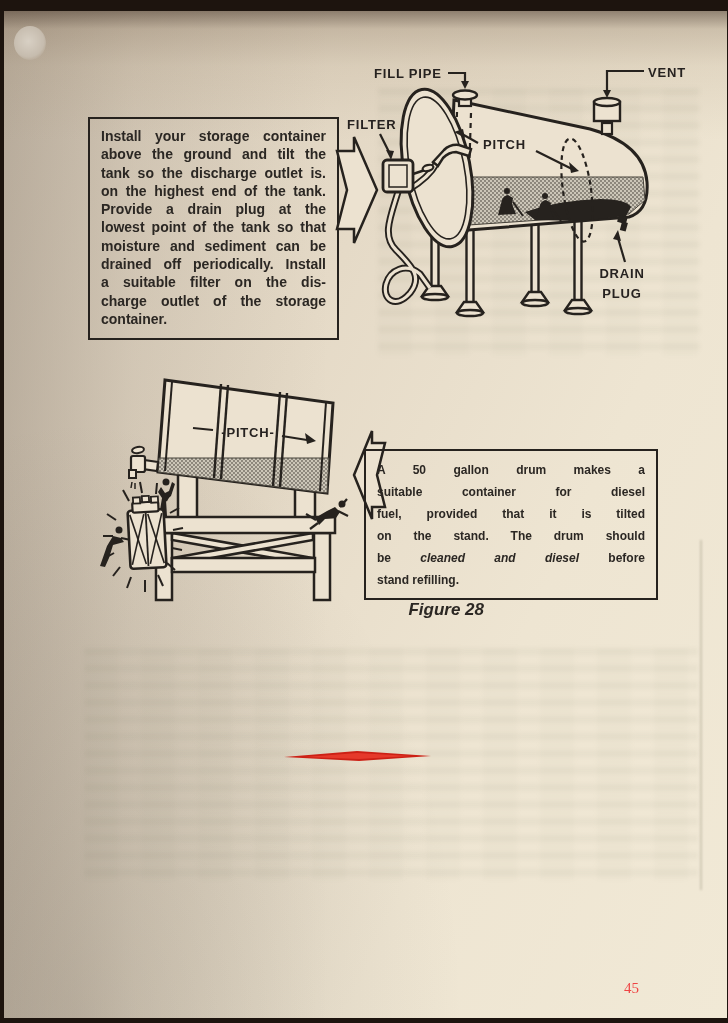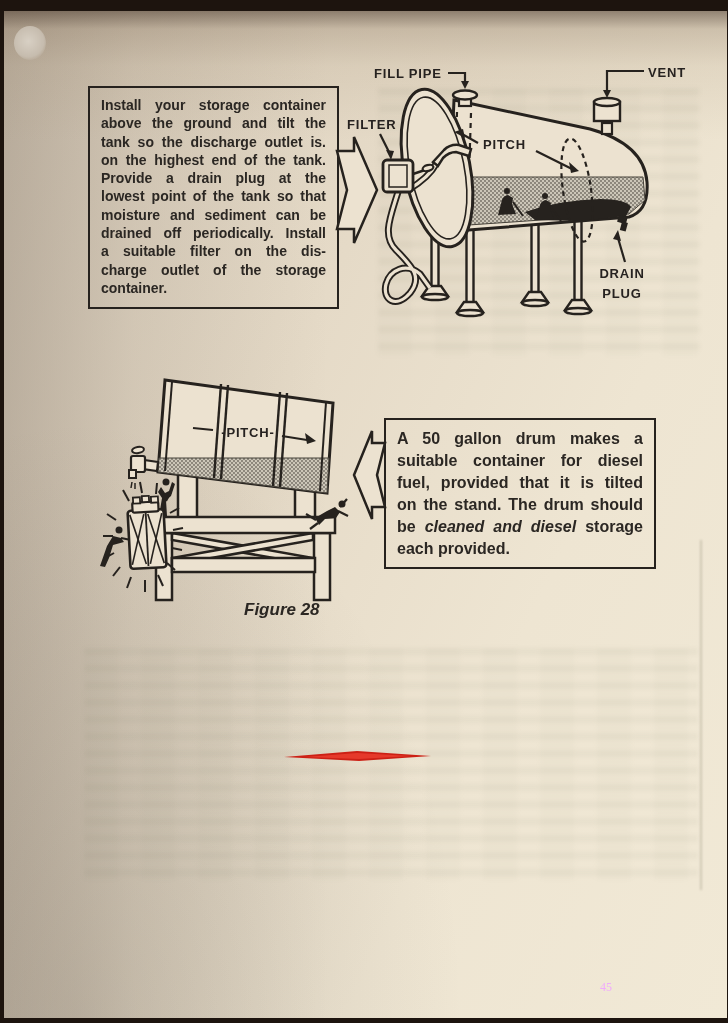--- a/index.html
+++ b/index.html
@@ -22,35 +22,35 @@
     position:absolute;pointer-events:none;opacity:0.55;filter:blur(2px);
     background:
       repeating-linear-gradient(180deg, rgba(112,118,92,0.10) 0 7px, rgba(0,0,0,0) 7px 17px),
       repeating-linear-gradient(90deg, rgba(112,118,92,0.05) 0 34px, rgba(0,0,0,0) 34px 57px);
   }
   .bleed1{left:378px;top:88px;width:322px;height:268px;}
   .bleed2{left:84px;top:648px;width:614px;height:232px;}
   .crease{position:absolute;left:700px;top:540px;width:2px;height:350px;background:rgba(140,128,105,0.30);filter:blur(1px);}
   .ibox{
     position:absolute;box-sizing:border-box;border:2.5px solid #26221e;
-    padding:8px 11px;color:#2b2723;font-weight:bold;
+    padding:8px 11px;color:#2b2723;font-weight:bold;margin-top:31px;
   }
   .box1{left:88px;top:86px;width:251px;height:223px;font-size:14px;line-height:18.3px;}
-  .box2{left:384px;top:418px;width:272px;height:151px;font-size:16px;line-height:22px;}
+  .box2{left:364px;top:418px;width:294px;height:151px;font-size:12px;line-height:22px;}
   .jlines{white-space:pre-line;text-align:justify;text-align-last:justify;}
   .jline{text-align:justify;text-align-last:justify;}
   .lastline{text-align:left;}
   .ital{font-style:italic;}
   .caption{
-    position:absolute;left:244px;top:598px;width:240px;text-align:left;
+    position:absolute;left:244px;top:598px;width:240px;text-align:right;
     font-weight:bold;font-style:italic;font-size:17px;line-height:23px;color:#2b2723;
   }
   .pagenum{
-    position:absolute;left:600px;top:980px;width:40px;
-    font-family:"Liberation Serif",serif;font-size:12px;color:#f0abfc;
+    position:absolute;left:624px;top:980px;width:40px;
+    font-family:"Liberation Serif",serif;font-size:15px;color:#ef4444;
   }
   svg{position:absolute;overflow:visible;}
   svg text{font-family:"Liberation Sans",sans-serif;font-weight:bold;fill:#262220;}
   .dlabel{font-size:13px;letter-spacing:0.8px;}
 </style>
 </head>
 <body>
 
 <div class="screen">
   <div class="page"></div>
@@ -273,22 +273,22 @@
       <line x1="227" y1="66" x2="252" y2="70" stroke="#26221e" stroke-width="2.2"></line>
       <polygon points="250,63 252,74 261,71" fill="#26221e"></polygon>
     </g>
   </svg>
 
   <div class="ibox box2">
     <div class="jlines">A 50 gallon drum makes a
 suitable container for diesel
 fuel, provided that it is tilted
 on the stand. The drum should</div>
-    <div class="jline"><span>be </span><span class="ital">cleaned and diesel</span><span> storage</span></div>
-    <div class="lastline">each provided.</div>
+    <div class="jline"><span>be </span><span class="ital">cleaned and diesel</span><span> before</span></div>
+    <div class="lastline">stand refilling.</div>
   </div>
 
   <div class="caption">
     <div>Figure 28</div>
   </div>
 
   <svg style="left:283px;top:749px;filter:blur(0.5px);" width="150" height="14" viewBox="0 0 150 14">
     <polygon points="1,8 74,2 148,7 76,12" fill="#cc2015"></polygon>
     <polygon points="22,8 74,4 128,7 76,10" fill="#e5392a"></polygon>
   </svg>

